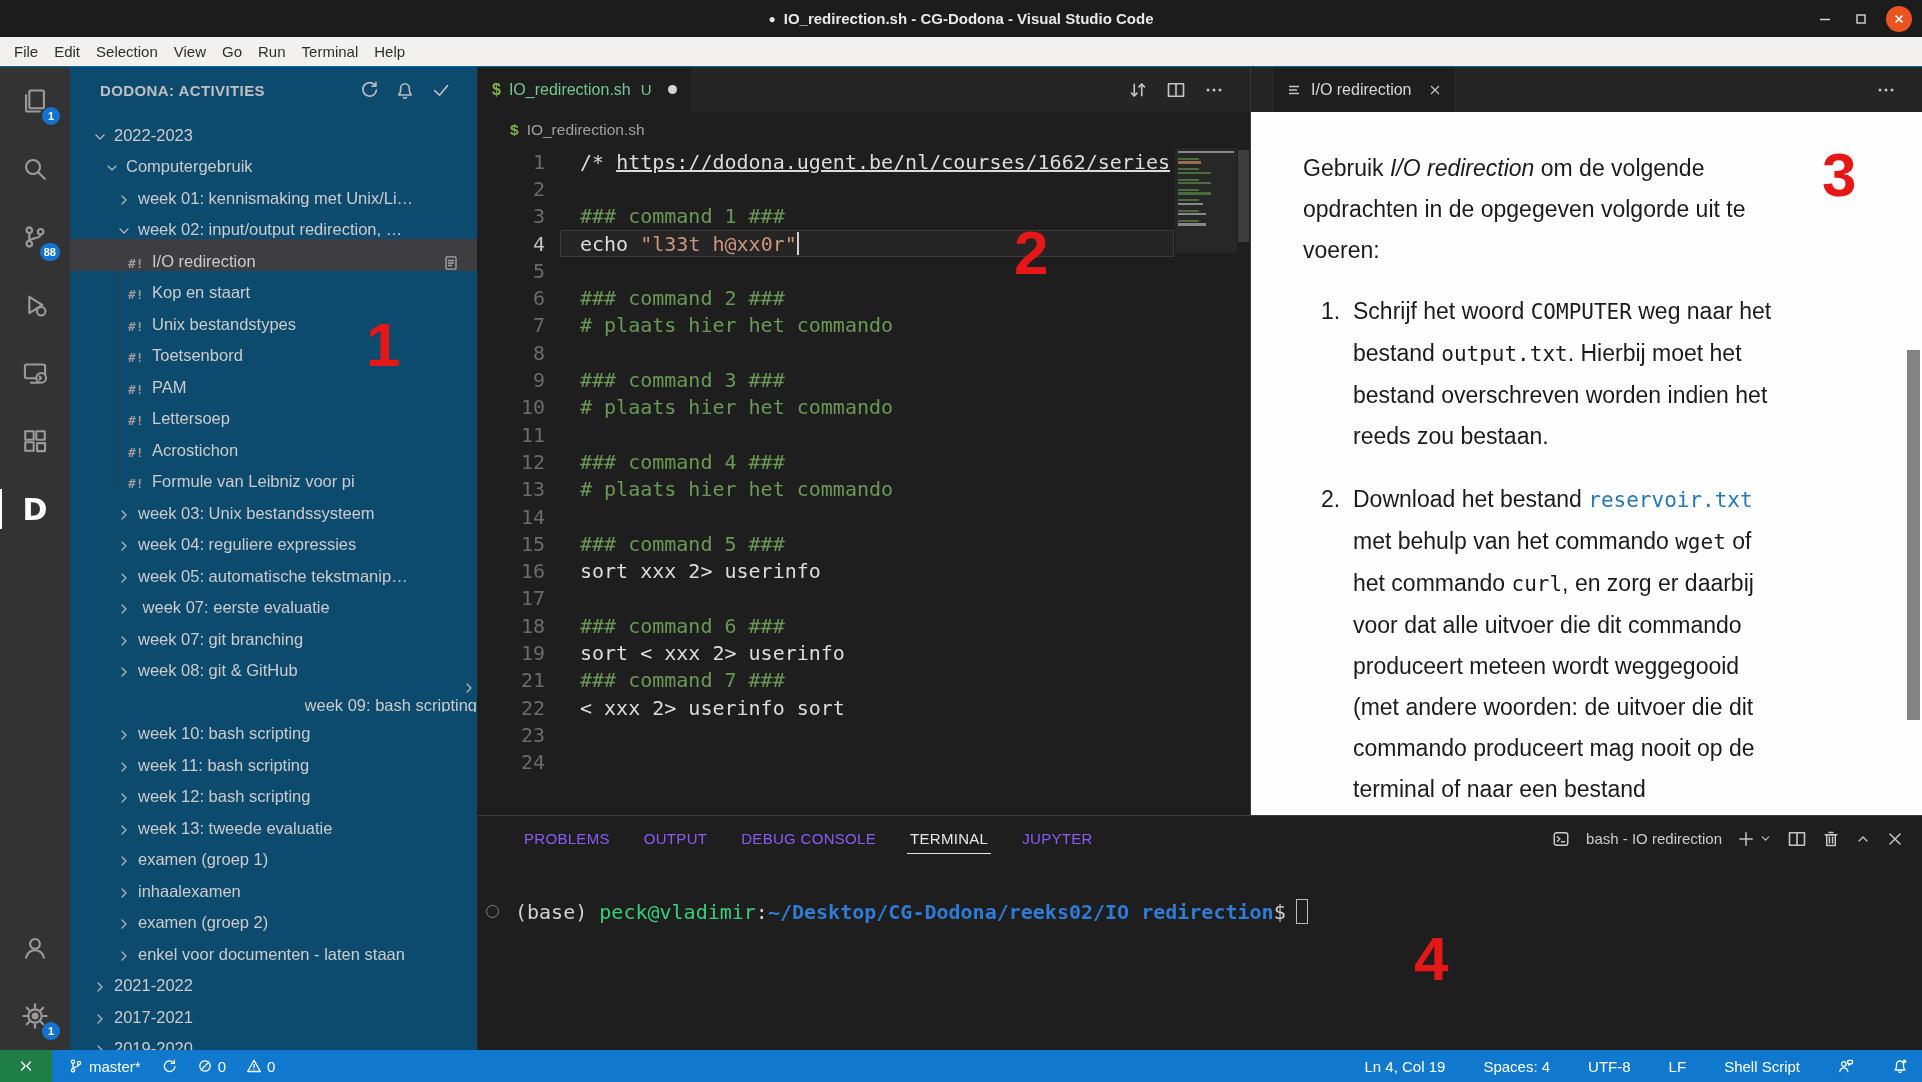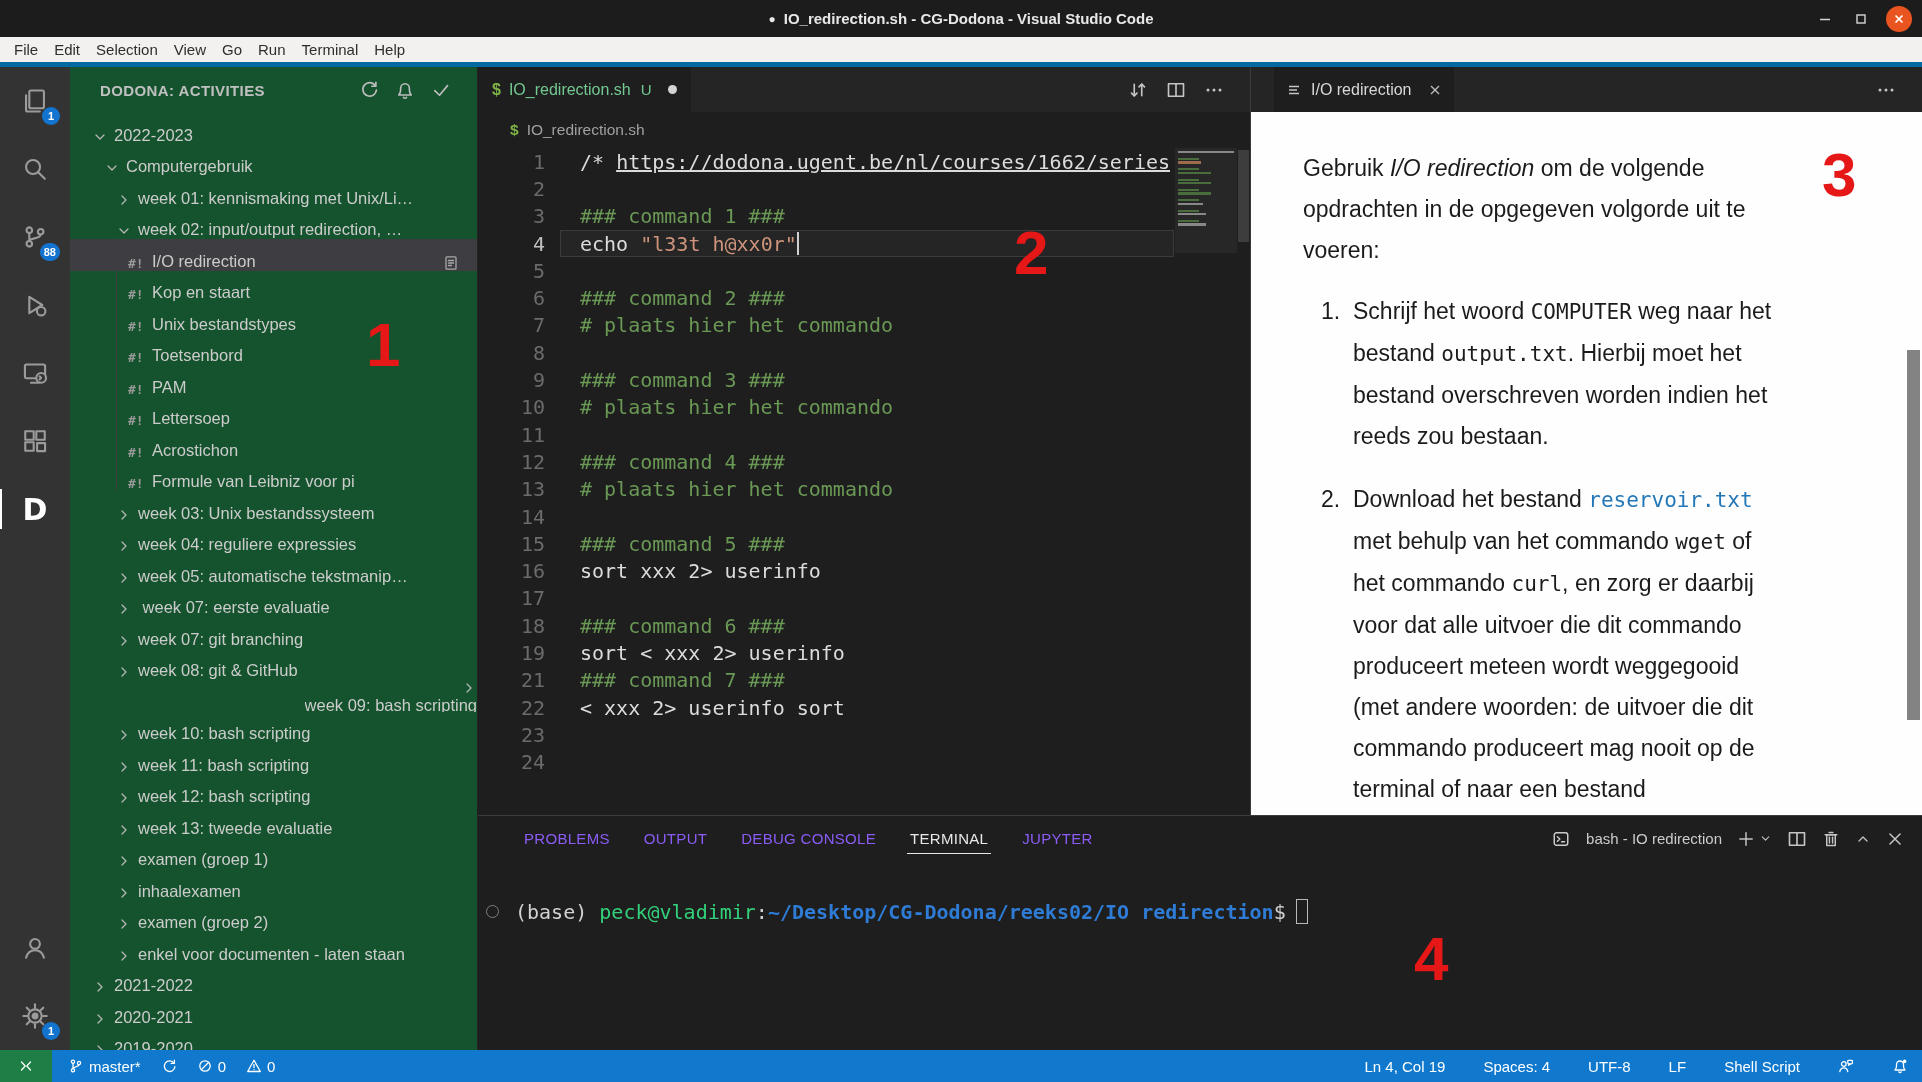--- a/index.html
+++ b/index.html
@@ -7,36 +7,36 @@
   .screen{position:relative;width:1922px;height:1082px;overflow:hidden;background:#1e1e1e;
     font-family:"Liberation Sans",sans-serif;-webkit-font-smoothing:antialiased;}
   
   .titlebar{position:absolute;left:0;top:0;width:1922px;height:37px;background:#1c1c1c;
     display:flex;align-items:center;justify-content:center;color:#e8e8e8;font-size:15px;font-weight:700;}
   .win-controls{position:absolute;right:10px;top:0;height:37px;display:flex;align-items:center;gap:14px;}
   .win-glyph{color:#d6d6d6;width:22px;height:22px;display:flex;align-items:center;justify-content:center;}
   .close-circle{width:26px;height:26px;border-radius:50%;background:var(--c-close,#e95420);
     color:#fff;display:flex;align-items:center;justify-content:center;font-size:14px;font-weight:400;}
   
-  .menubar{position:absolute;left:0;top:37px;width:1922px;height:30px;background:#f2f1ef;border-bottom:5px solid #0369a1;
+  .menubar{position:absolute;left:0;top:37px;width:1922px;height:30px;background:#f2f1ef;border-bottom:1px solid #0369a1;
     display:flex;align-items:center;padding-left:6px;color:#2e2e2e;font-size:15px;}
   .menu-item{padding:0 8px;height:30px;display:flex;align-items:center;}
   
   .main{position:absolute;left:0;top:67px;width:1922px;height:983px;display:flex;overflow:hidden;}
   
   .activitybar{width:70px;background:#333333;display:flex;flex-direction:column;position:relative;flex-shrink:0;}
   .ab-item{width:70px;height:68px;display:flex;align-items:center;justify-content:center;color:#9b9b9b;position:relative;}
   .ab-item.active{color:#ffffff;}
   .ab-item.active::before{content:"";position:absolute;left:0;top:14px;bottom:14px;width:2px;background:#fff;}
   .ab-badge{position:absolute;right:10px;bottom:10px;min-width:18px;height:18px;padding:0 4px;border-radius:9px;
     background:var(--c-badge,#1374cf);color:#fff;font-size:11px;display:flex;align-items:center;justify-content:center;font-weight:700;}
   .ab-spacer{flex:1;}
   .dodona-letter{font-size:30px;font-weight:700;font-family:"DejaVu Sans",sans-serif;}
   
-  .sidebar{width:408px;background:#14532d;flex-shrink:0;position:relative;overflow:hidden;border-right:1px solid #222;}
+  .sidebar{width:408px;background:#0c4a6e;flex-shrink:0;position:relative;overflow:hidden;border-right:1px solid #222;}
   .sidebar-header{height:46px;display:flex;align-items:center;padding:0 26px 0 30px;color:#c0c0c0;font-size:15px;
     letter-spacing:.4px;font-weight:600;}
   .sh-icons{margin-left:auto;display:flex;gap:16px;color:#bdbdbd;}
   .tree{position:relative;}
   .tree-row{height:31.5px;display:flex;align-items:flex-end;position:relative;color:#cccccc;font-size:16.5px;}
   .tree-row.selected{background:#3d3d42;}
   .tree-row .chev{width:16px;height:16px;color:#b5b5b5;flex-shrink:0;}
   .tree-row .shebang{color:#9a9a9a;font-family:"DejaVu Sans Mono",monospace;font-size:13px;font-weight:700;width:18px;flex-shrink:0;}
   .row-label{margin-left:6px;white-space:pre;overflow:hidden;text-overflow:ellipsis;}
   .row-guide::before{content:"";position:absolute;left:46px;top:0;bottom:0;width:1px;background:#3f3f41;}
@@ -467,21 +467,21 @@
               </svg>
             </span>
             <span class="row-label">2021-2022</span>
           </div>
           <div class="tree-row" style="padding-left: 22px;">
             <span class="chev">
               <svg width="16" height="16" viewBox="0 0 16 16" fill="none" stroke="currentColor" stroke-width="1.3" stroke-linecap="round" stroke-linejoin="round">
                 <polyline points="6,4 10,8 6,12"></polyline>
               </svg>
             </span>
-            <span class="row-label">2020-2021</span>
+            <span class="row-label">2017-2021</span>
           </div>
           <div class="tree-row" style="padding-left: 22px;">
             <span class="chev">
               <svg width="16" height="16" viewBox="0 0 16 16" fill="none" stroke="currentColor" stroke-width="1.3" stroke-linecap="round" stroke-linejoin="round">
                 <polyline points="6,4 10,8 6,12"></polyline>
               </svg>
             </span>
             <span class="row-label">2019-2020</span>
           </div>
         </div>

